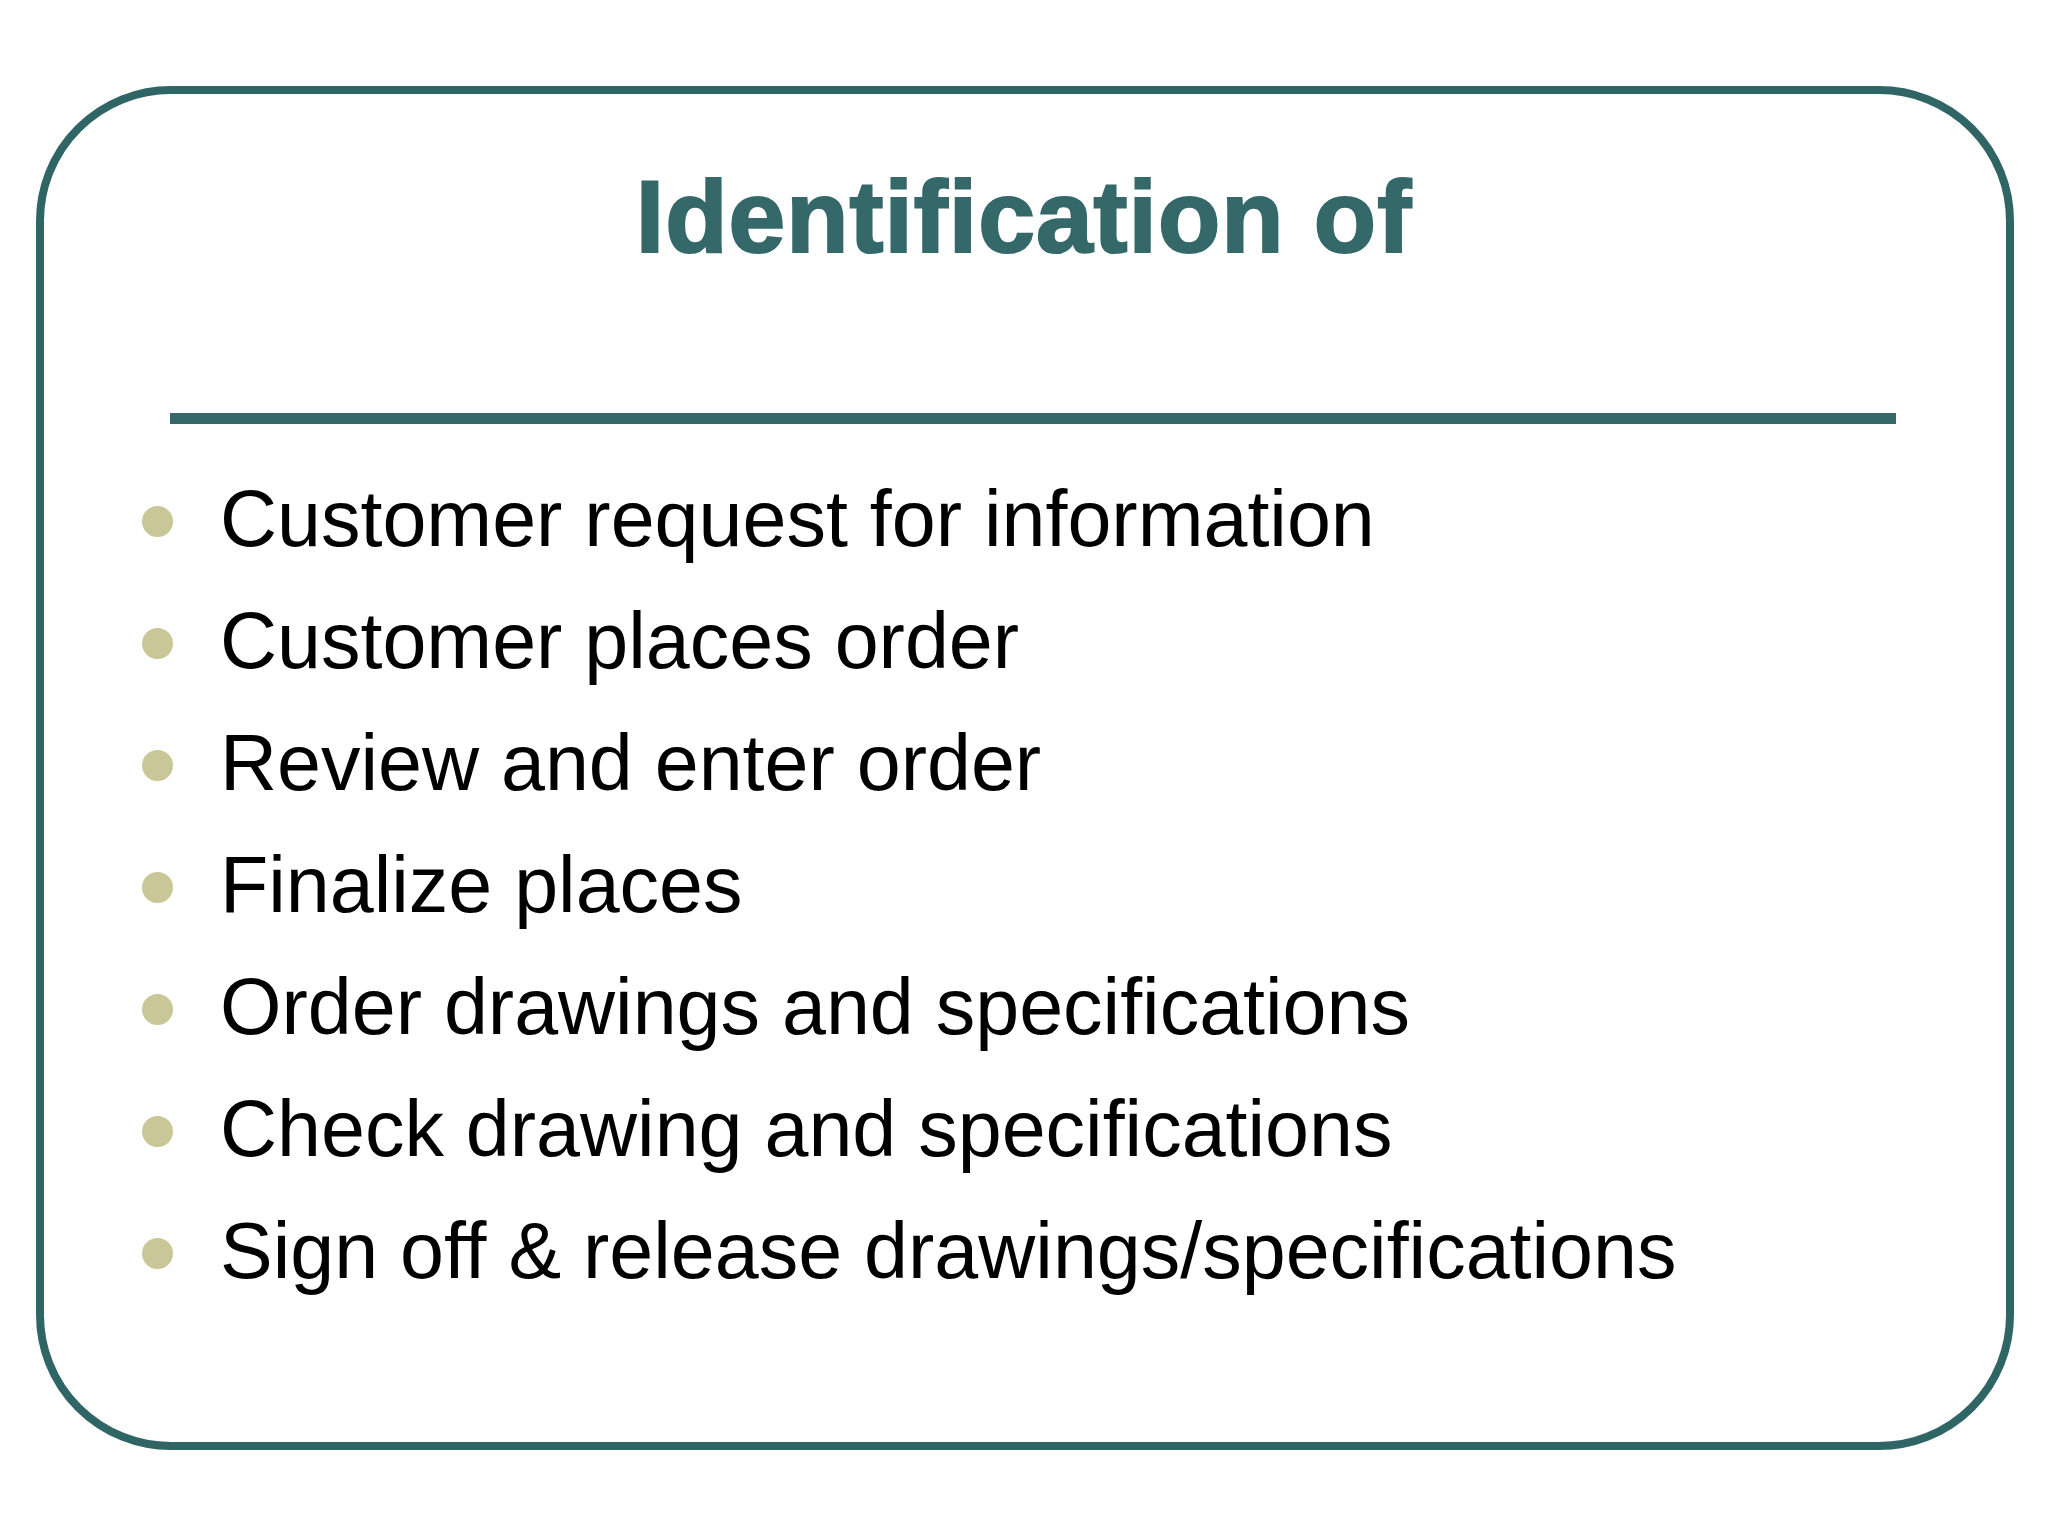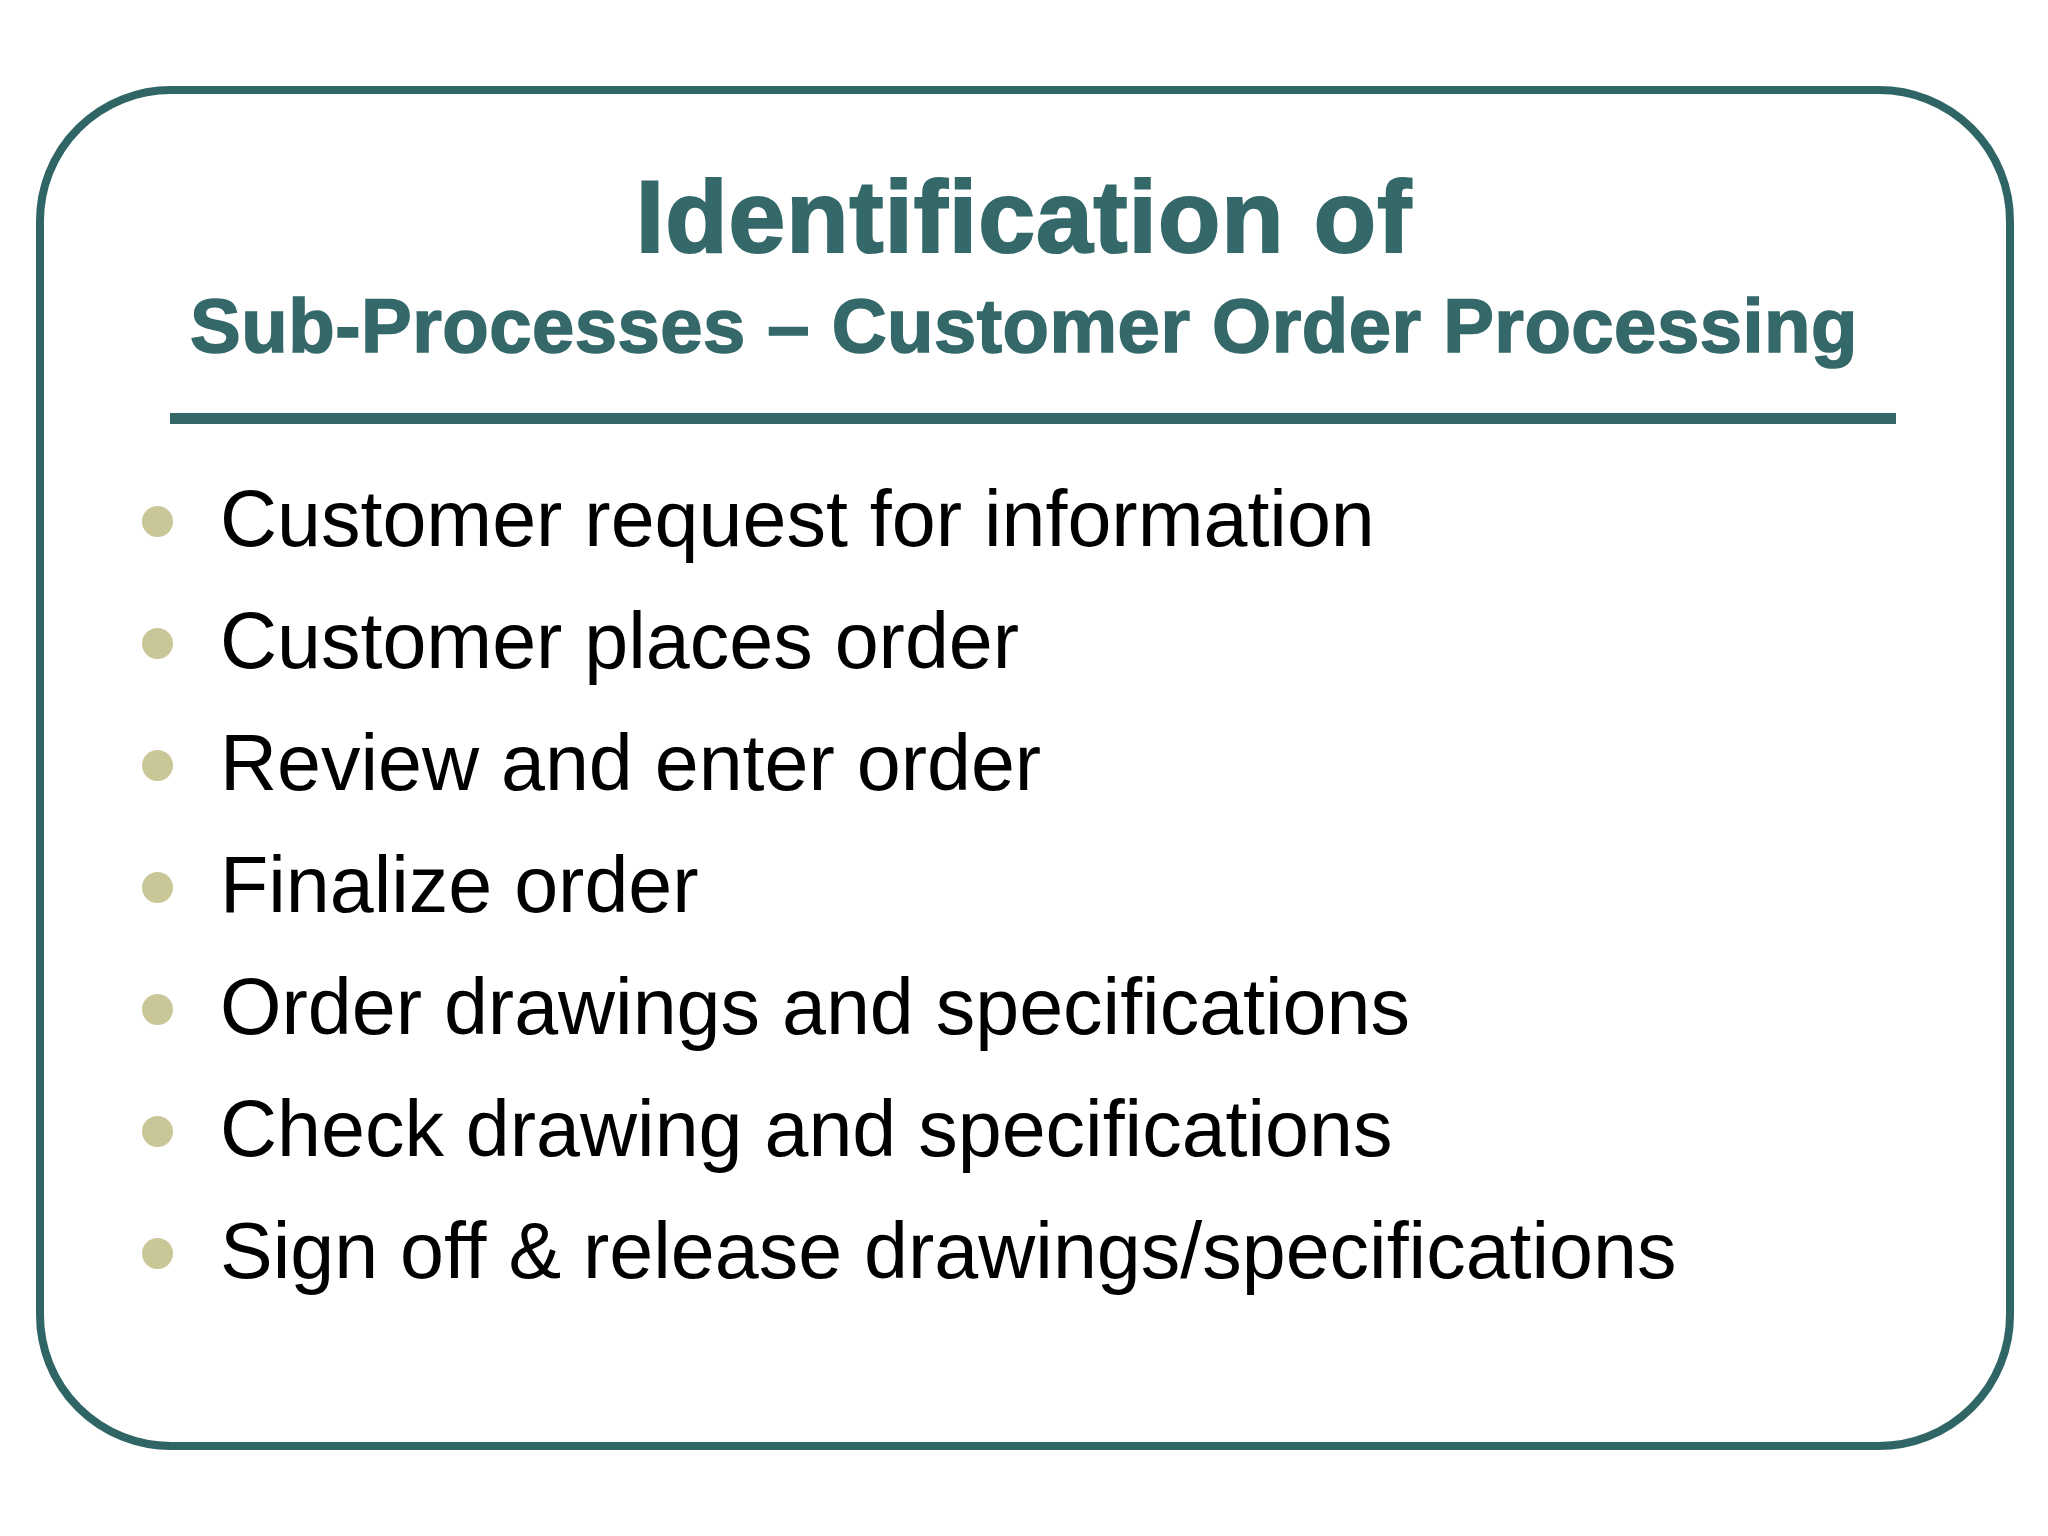--- a/index.html
+++ b/index.html
@@ -82,41 +82,40 @@
 </style>
 </head>
 <body>
 
 <div class="stage">
 
   <div class="frame"></div>
 
   <div class="title">
     <div class="t1">Identification of</div>
-    <div class="t2">Sub-Processes – Customer Order Processing</div>
   </div>
 
   <div class="divider"></div>
 
   <ul class="bullets">
     <li>
       <span class="dot"></span>
       <span class="btxt">Customer request for information</span>
     </li>
     <li>
       <span class="dot"></span>
       <span class="btxt">Customer places order</span>
     </li>
     <li>
       <span class="dot"></span>
       <span class="btxt">Review and enter order</span>
     </li>
     <li>
       <span class="dot"></span>
-      <span class="btxt">Finalize order</span>
+      <span class="btxt">Finalize places</span>
     </li>
     <li>
       <span class="dot"></span>
       <span class="btxt">Order drawings and specifications</span>
     </li>
     <li>
       <span class="dot"></span>
       <span class="btxt">Check drawing and specifications</span>
     </li>
     <li>

